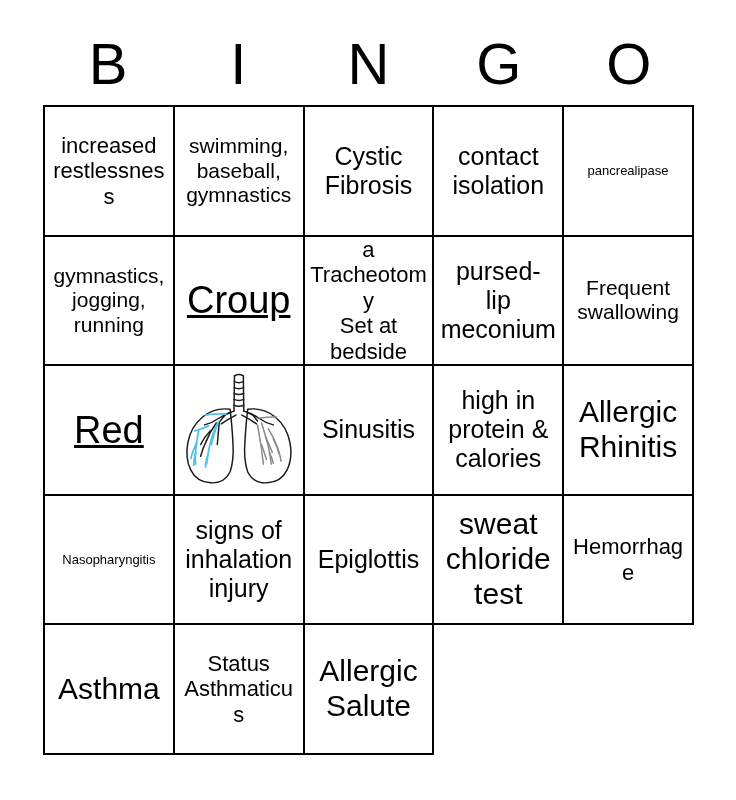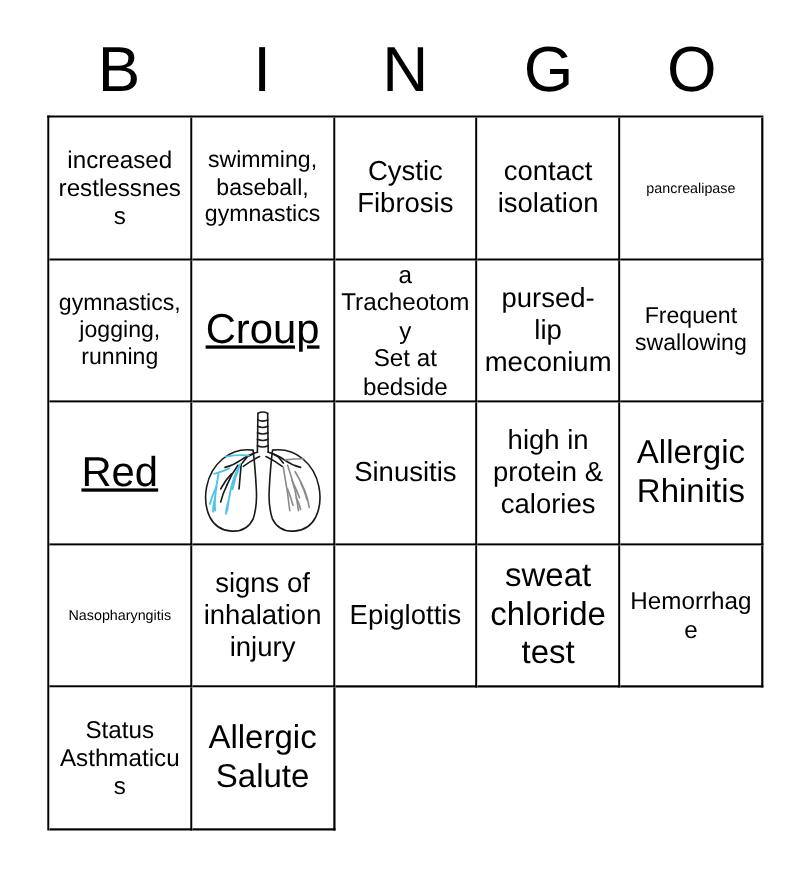--- a/index.html
+++ b/index.html
@@ -245,20 +245,23 @@
       </div>
       <div class="cell">
         <span class="cell-text fs-xl">sweat
 chloride
 test</span>
       </div>
       <div class="cell">
         <span class="cell-text fs-sm">Hemorrhage</span>
       </div>
       <div class="cell">
+        <span class="cell-text fs-xl">Asthma</span>
+      </div>
+      <div class="cell">
         <span class="cell-text fs-sm">Status
 Asthmaticus</span>
       </div>
       <div class="cell">
         <span class="cell-text fs-xl">Allergic
 Salute</span>
       </div>
     </div>
 
 </div>

